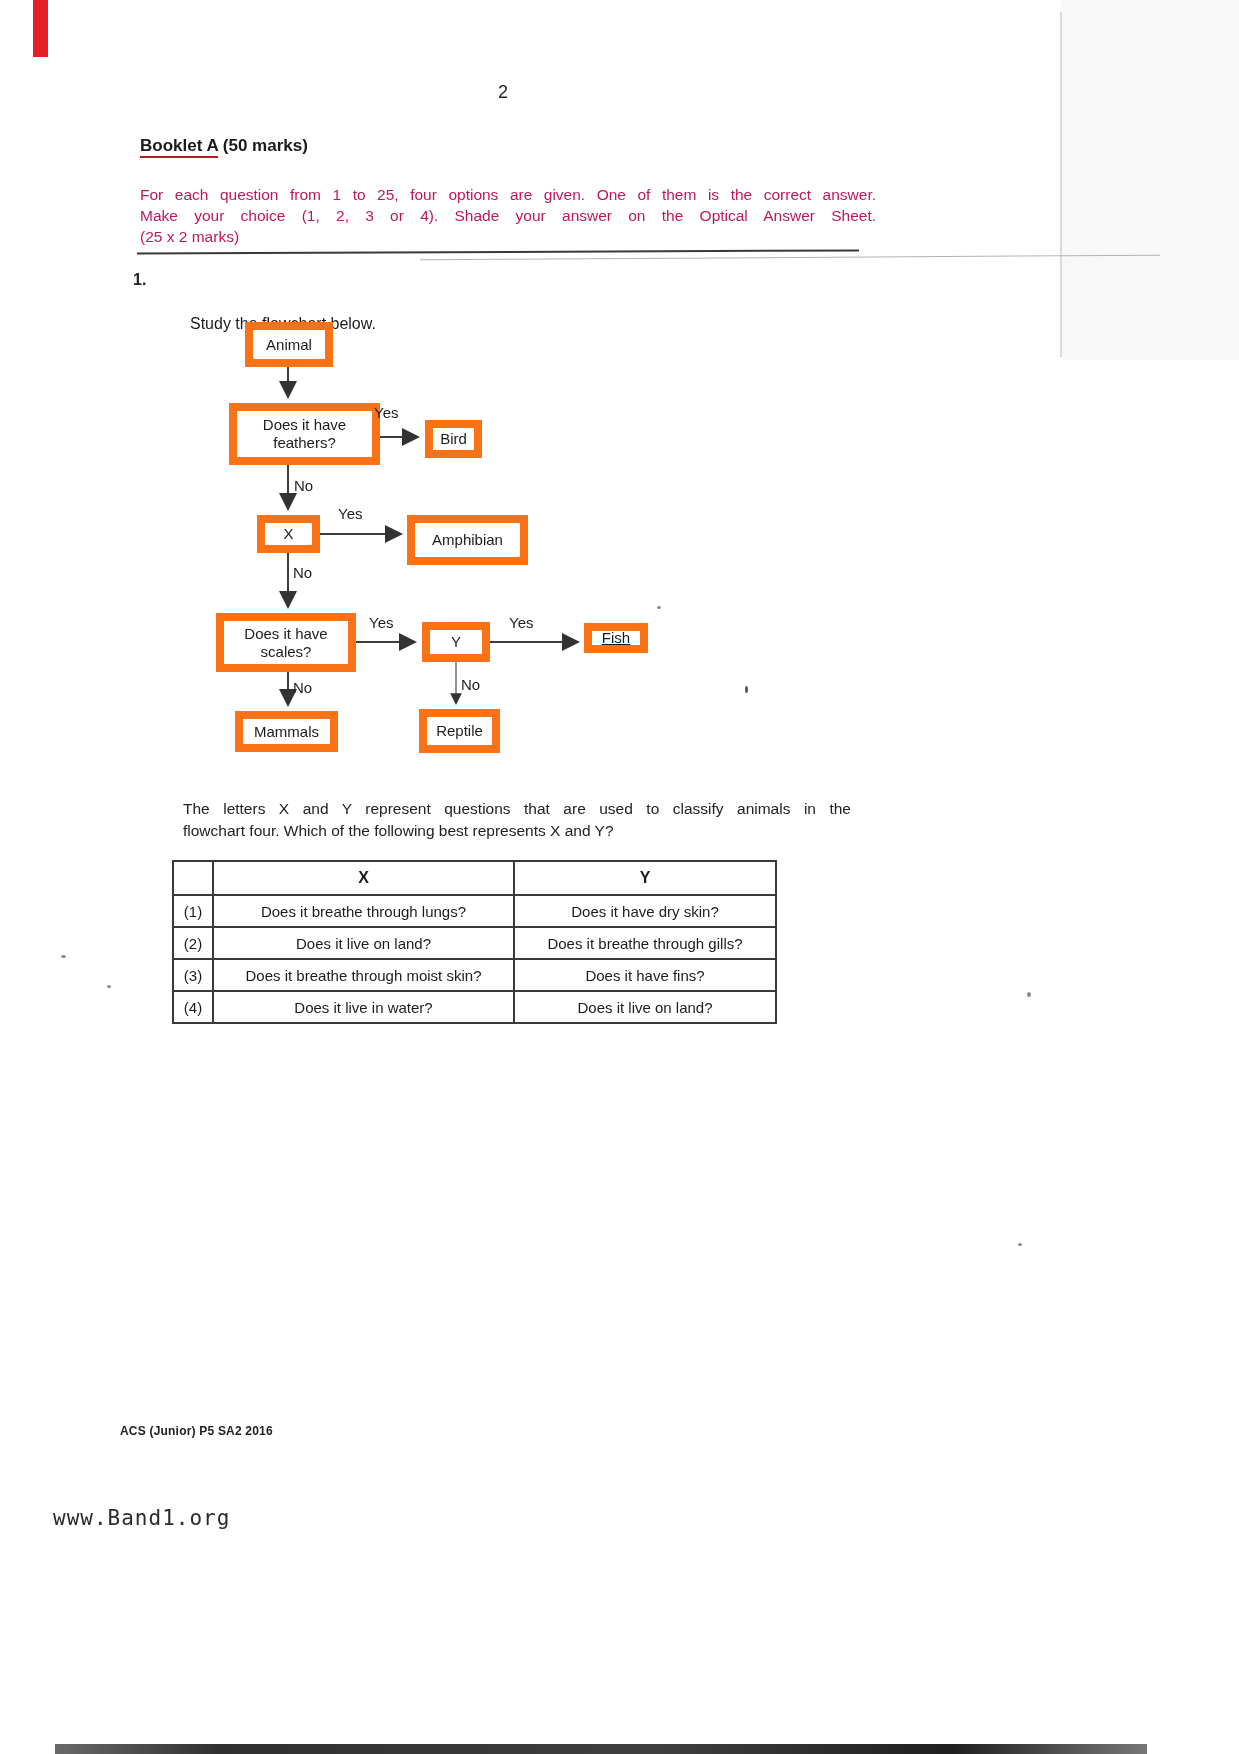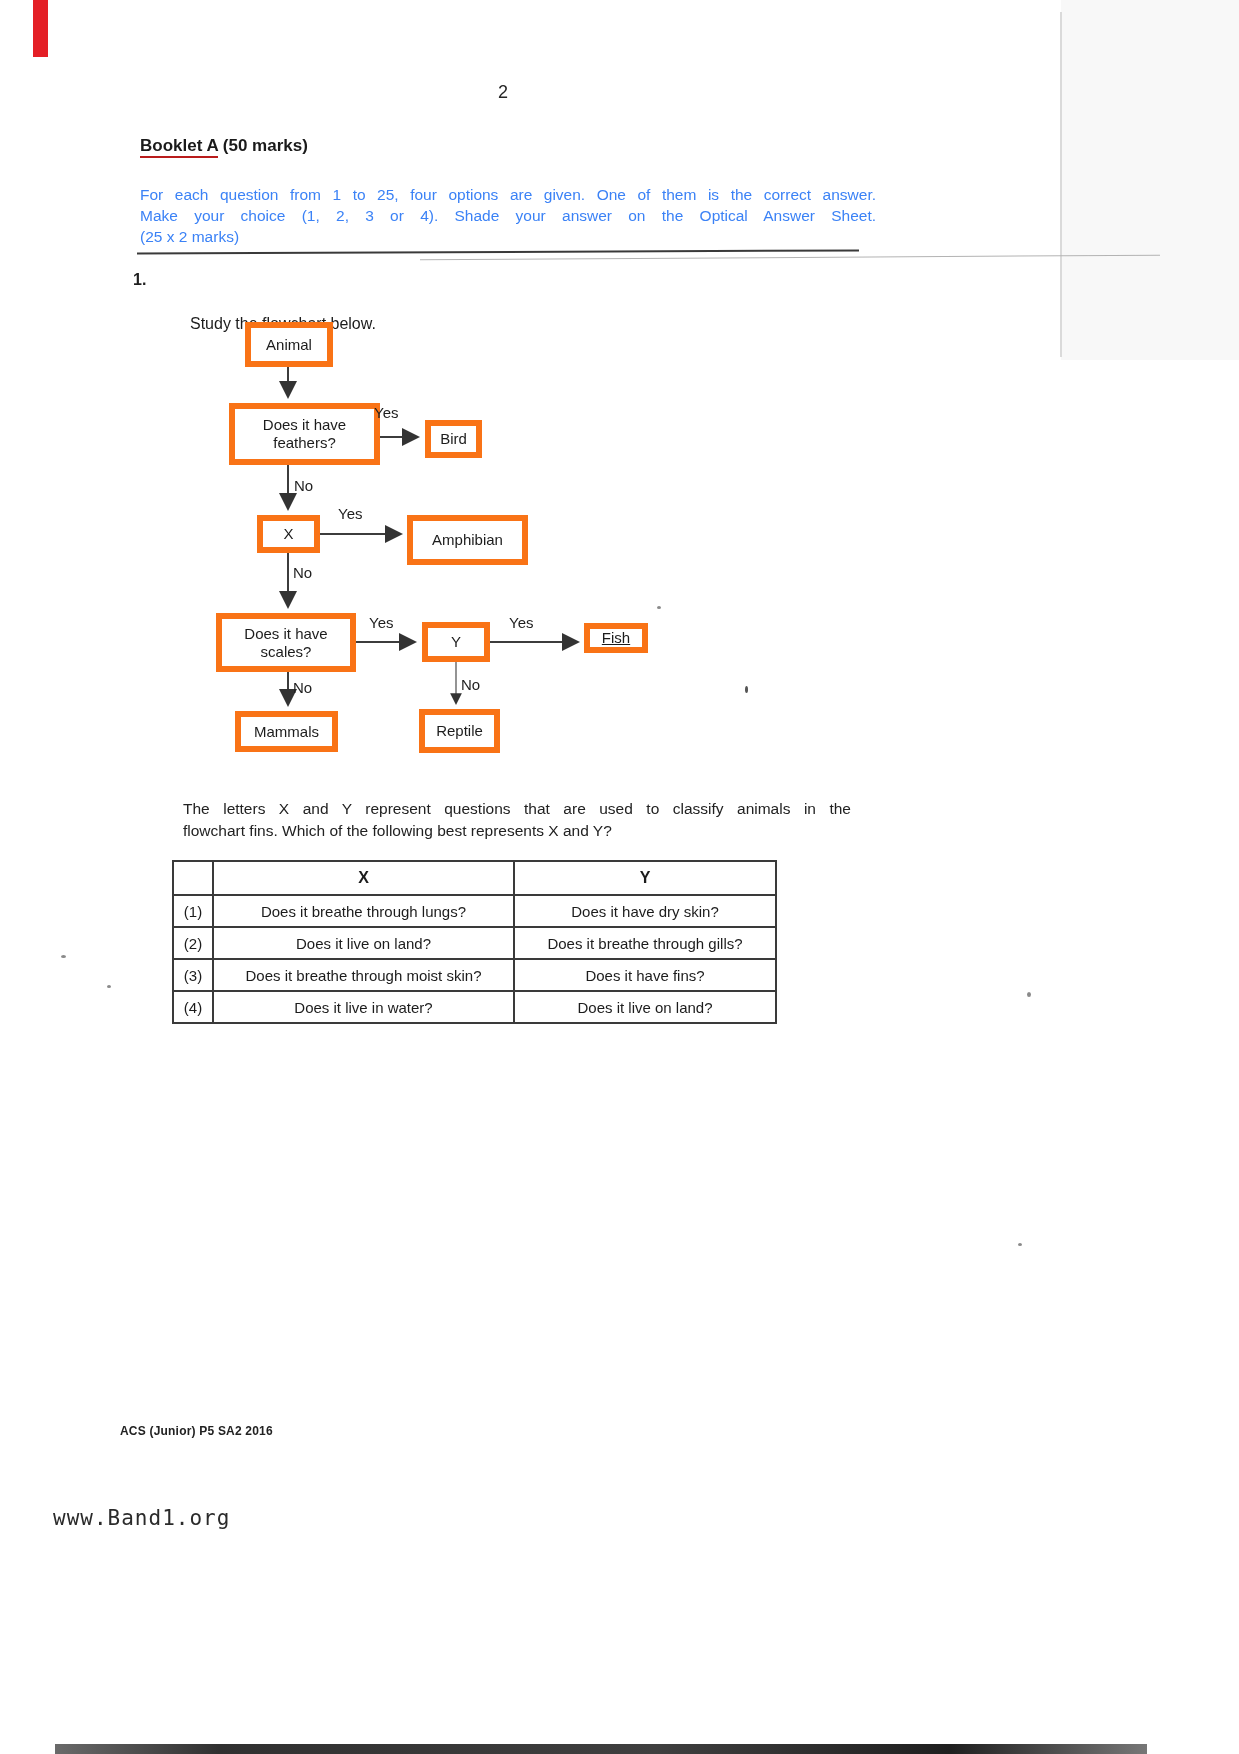--- a/index.html
+++ b/index.html
@@ -3,28 +3,28 @@
 <meta charset="utf-8">
 <style>
   html,body{margin:0;padding:0;background:#e9e9e9;}
   #page{position:relative;width:1239px;height:1754px;background:#ffffff;overflow:hidden;
         font-family:"Liberation Sans",sans-serif;color:#1f1f1f;}
   .abs{position:absolute;}
   
   #page-number{left:498px;top:82px;font-size:18px;color:#262626;}
   #booklet-title{left:140px;top:136px;font-size:17px;font-weight:700;color:#1a1a1a;}
   #booklet-title .u{border-bottom:2px solid #b91c1c;padding-bottom:1px;}
-  #instructions{left:140px;top:184px;width:736px;font-size:15.5px;line-height:21px;color:#3b82f6;}
+  #instructions{left:140px;top:184px;width:736px;font-size:15.5px;line-height:21px;color:#be185d;}
   .just-line{text-align:justify;text-align-last:justify;}
   #divider{left:137px;top:251px;width:722px;height:2px;background:#3a3a3a;transform:rotate(-0.25deg);}
   #divider-smudge{left:420px;top:257px;width:740px;height:1px;background:#b3b3b3;transform:rotate(-0.35deg);}
   #q-number{left:133px;top:271px;font-size:16px;font-weight:700;}
   #q-prompt{left:190px;top:271px;font-size:16px;color:#1c1c1c;margin-top:44px;}
   
-  .node{position:absolute;border:6px solid #f97316;background:#fff;z-index:2;
+  .node{position:absolute;border:8px solid #f97316;background:#fff;z-index:2;
         display:flex;align-items:center;justify-content:center;text-align:center;
         font-size:15px;line-height:18px;color:#1c1c1c;box-sizing:border-box;padding:2px;}
   .lbl{position:absolute;z-index:2;font-size:15px;color:#1e1e1e;}
   #fc-svg{position:absolute;left:0;top:0;width:1239px;height:1754px;z-index:1;}
   
   #followup{left:183px;top:798px;width:668px;font-size:15.5px;line-height:21.5px;color:#222;}
   
   #anstable{position:absolute;left:172px;top:860px;border-collapse:collapse;table-layout:fixed;
             font-size:15px;color:#1c1c1c;}
   #anstable td{border:2px solid #3a3a3a;text-align:center;vertical-align:middle;padding:0 4px;}
@@ -101,21 +101,21 @@
   <span class="lbl" style="left:294px;top:477px;">No</span>
   <span class="lbl" style="left:338px;top:505px;">Yes</span>
   <span class="lbl" style="left:293px;top:564px;">No</span>
   <span class="lbl" style="left:369px;top:614px;">Yes</span>
   <span class="lbl" style="left:509px;top:614px;">Yes</span>
   <span class="lbl" style="left:293px;top:679px;">No</span>
   <span class="lbl" style="left:461px;top:676px;">No</span>
 
   <div id="followup" class="abs">
     <div class="just-line">The letters X and Y represent questions that are used to classify animals in the</div>
-    <div>flowchart fins. Which of the following best represents X and Y?</div>
+    <div>flowchart four. Which of the following best represents X and Y?</div>
   </div>
 
   <table id="anstable">
     <colgroup>
         <col style="width:40px">
         <col style="width:301px">
         <col style="width:262px">
       </colgroup>
     <tbody>
       <tr class="hrow">

